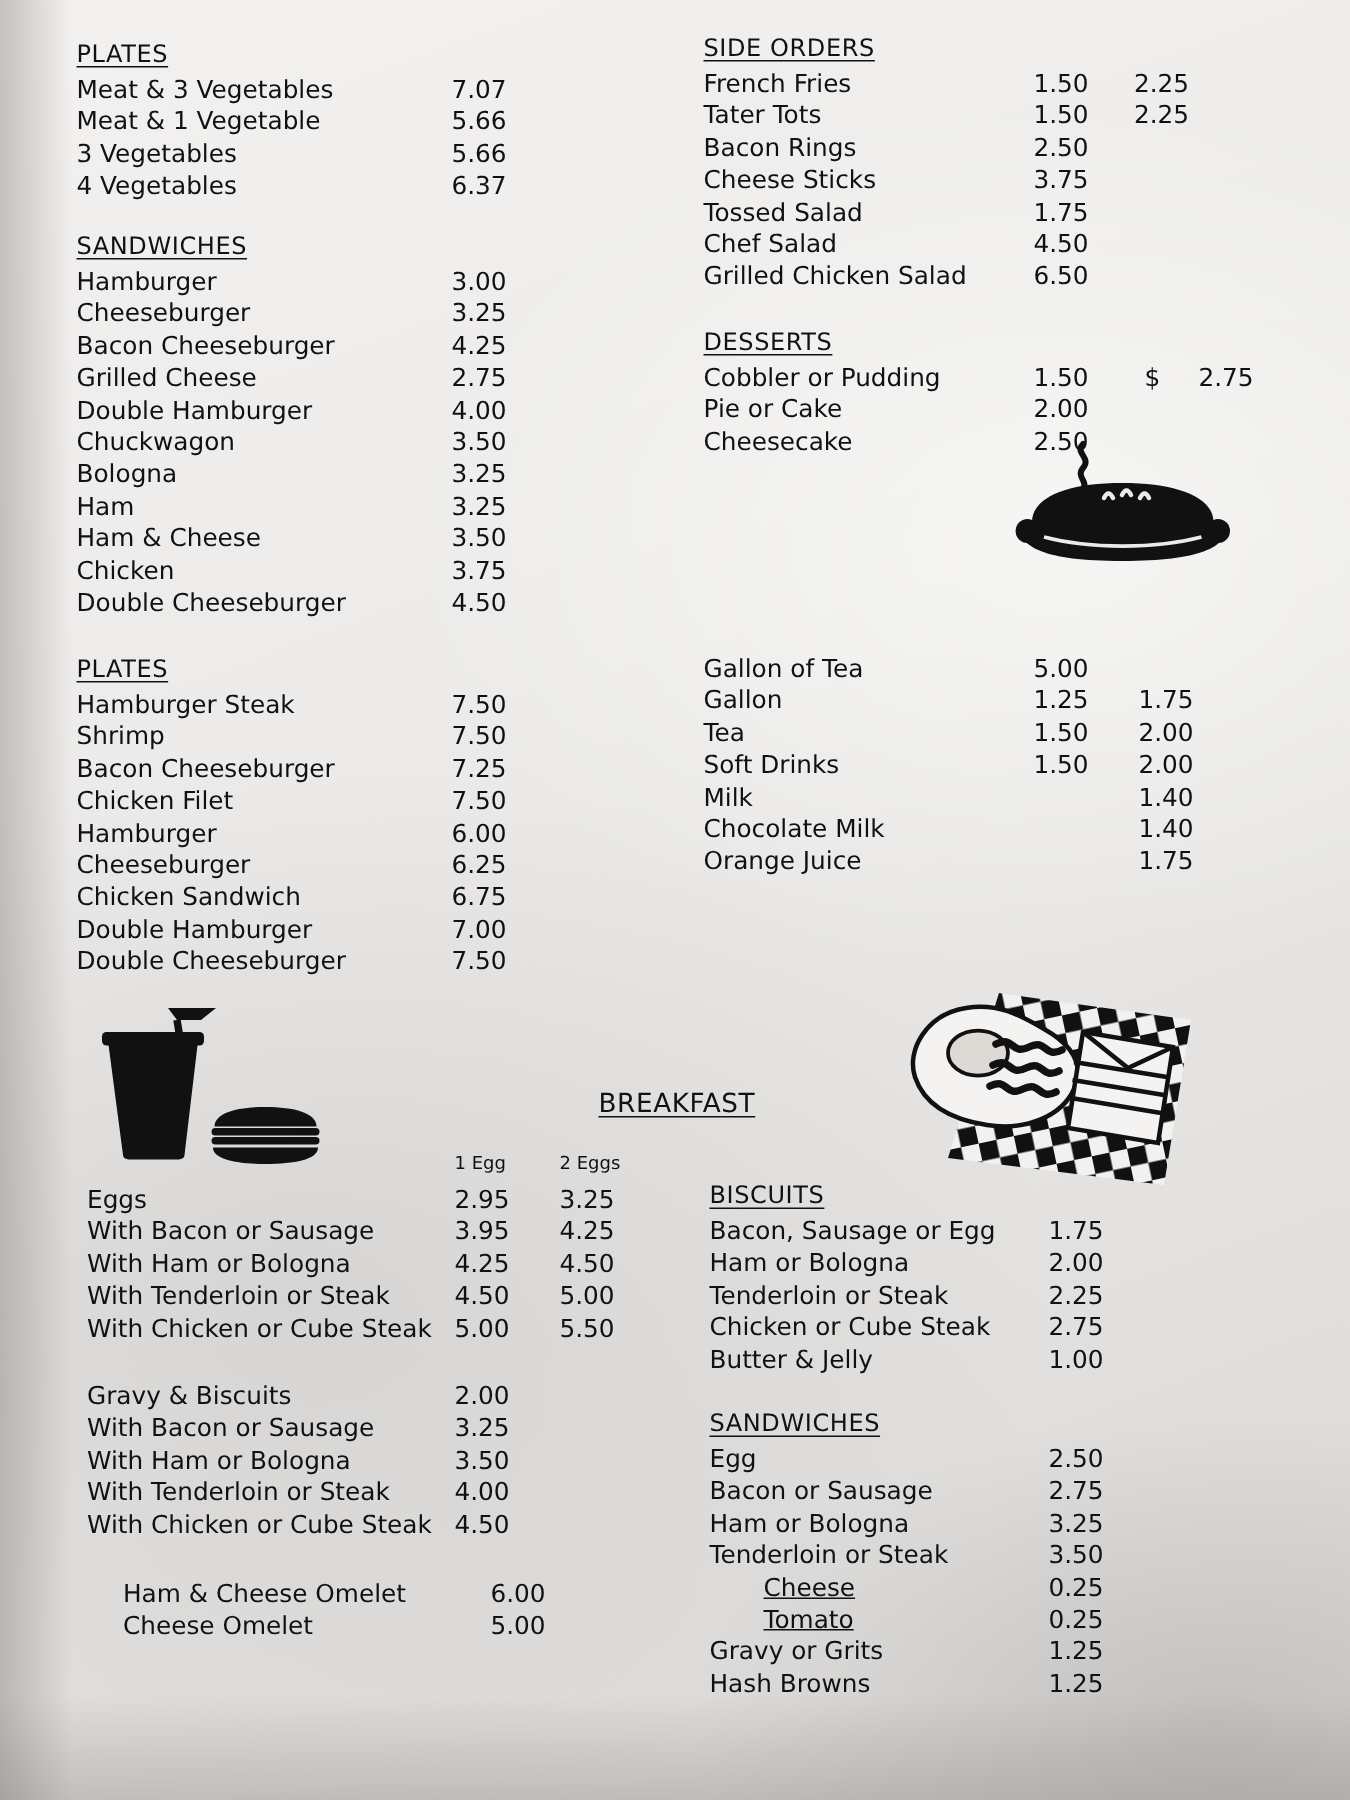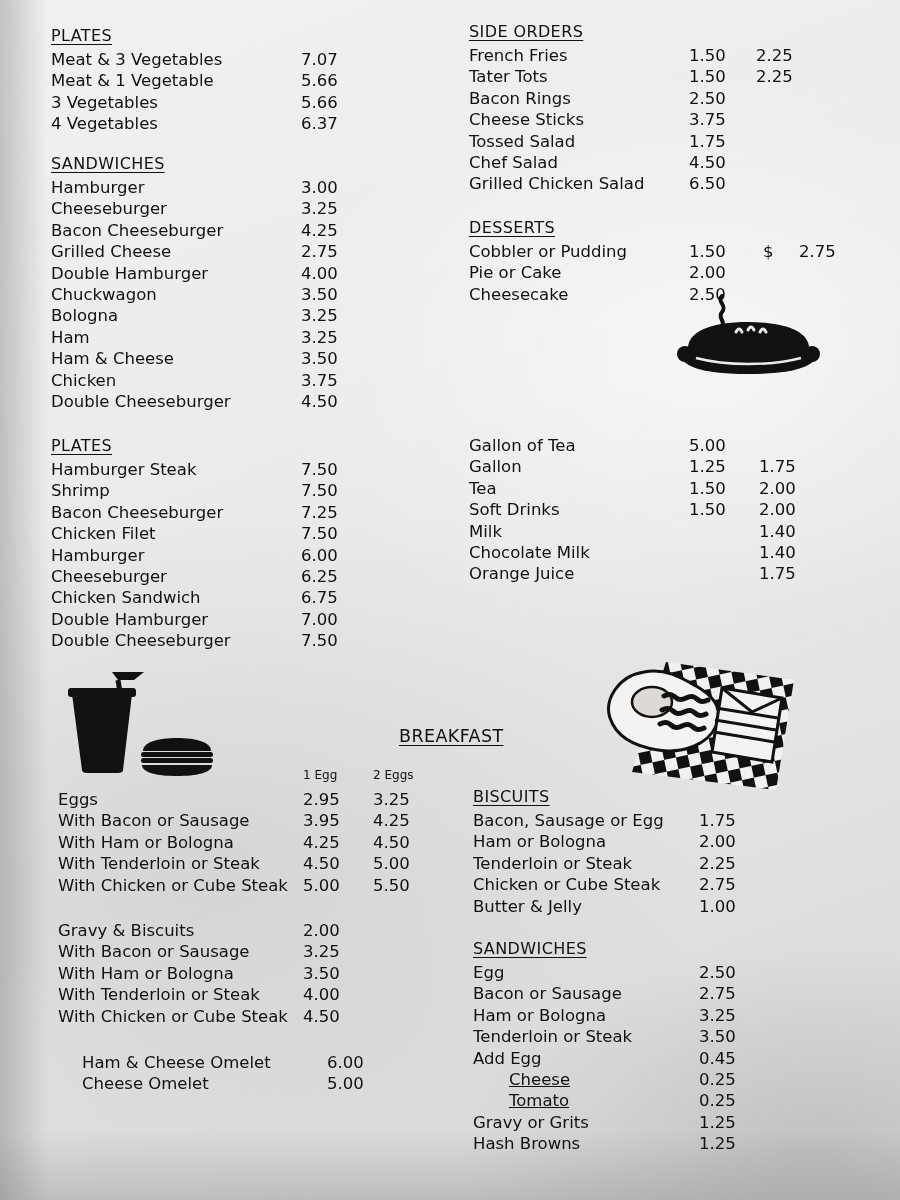--- a/index.html
+++ b/index.html
@@ -477,24 +477,20 @@
         <span class="p1" style="left:226px;">2.75</span>
       </div>
       <div class="row">
         <span class="nm">Ham or Bologna</span>
         <span class="p1" style="left:226px;">3.25</span>
       </div>
       <div class="row">
         <span class="nm">Tenderloin or Steak</span>
         <span class="p1" style="left:226px;">3.50</span>
       </div>
-      <div class="row">
-        <span class="nm">Add Egg</span>
-        <span class="p1" style="left:226px;">0.45</span>
-      </div>
       <div class="row indent">
         <span class="nm">Cheese</span>
         <span class="p1" style="left:226px;">0.25</span>
       </div>
       <div class="row indent">
         <span class="nm">Tomato</span>
         <span class="p1" style="left:226px;">0.25</span>
       </div>
       <div class="row">
         <span class="nm">Gravy or Grits</span>

